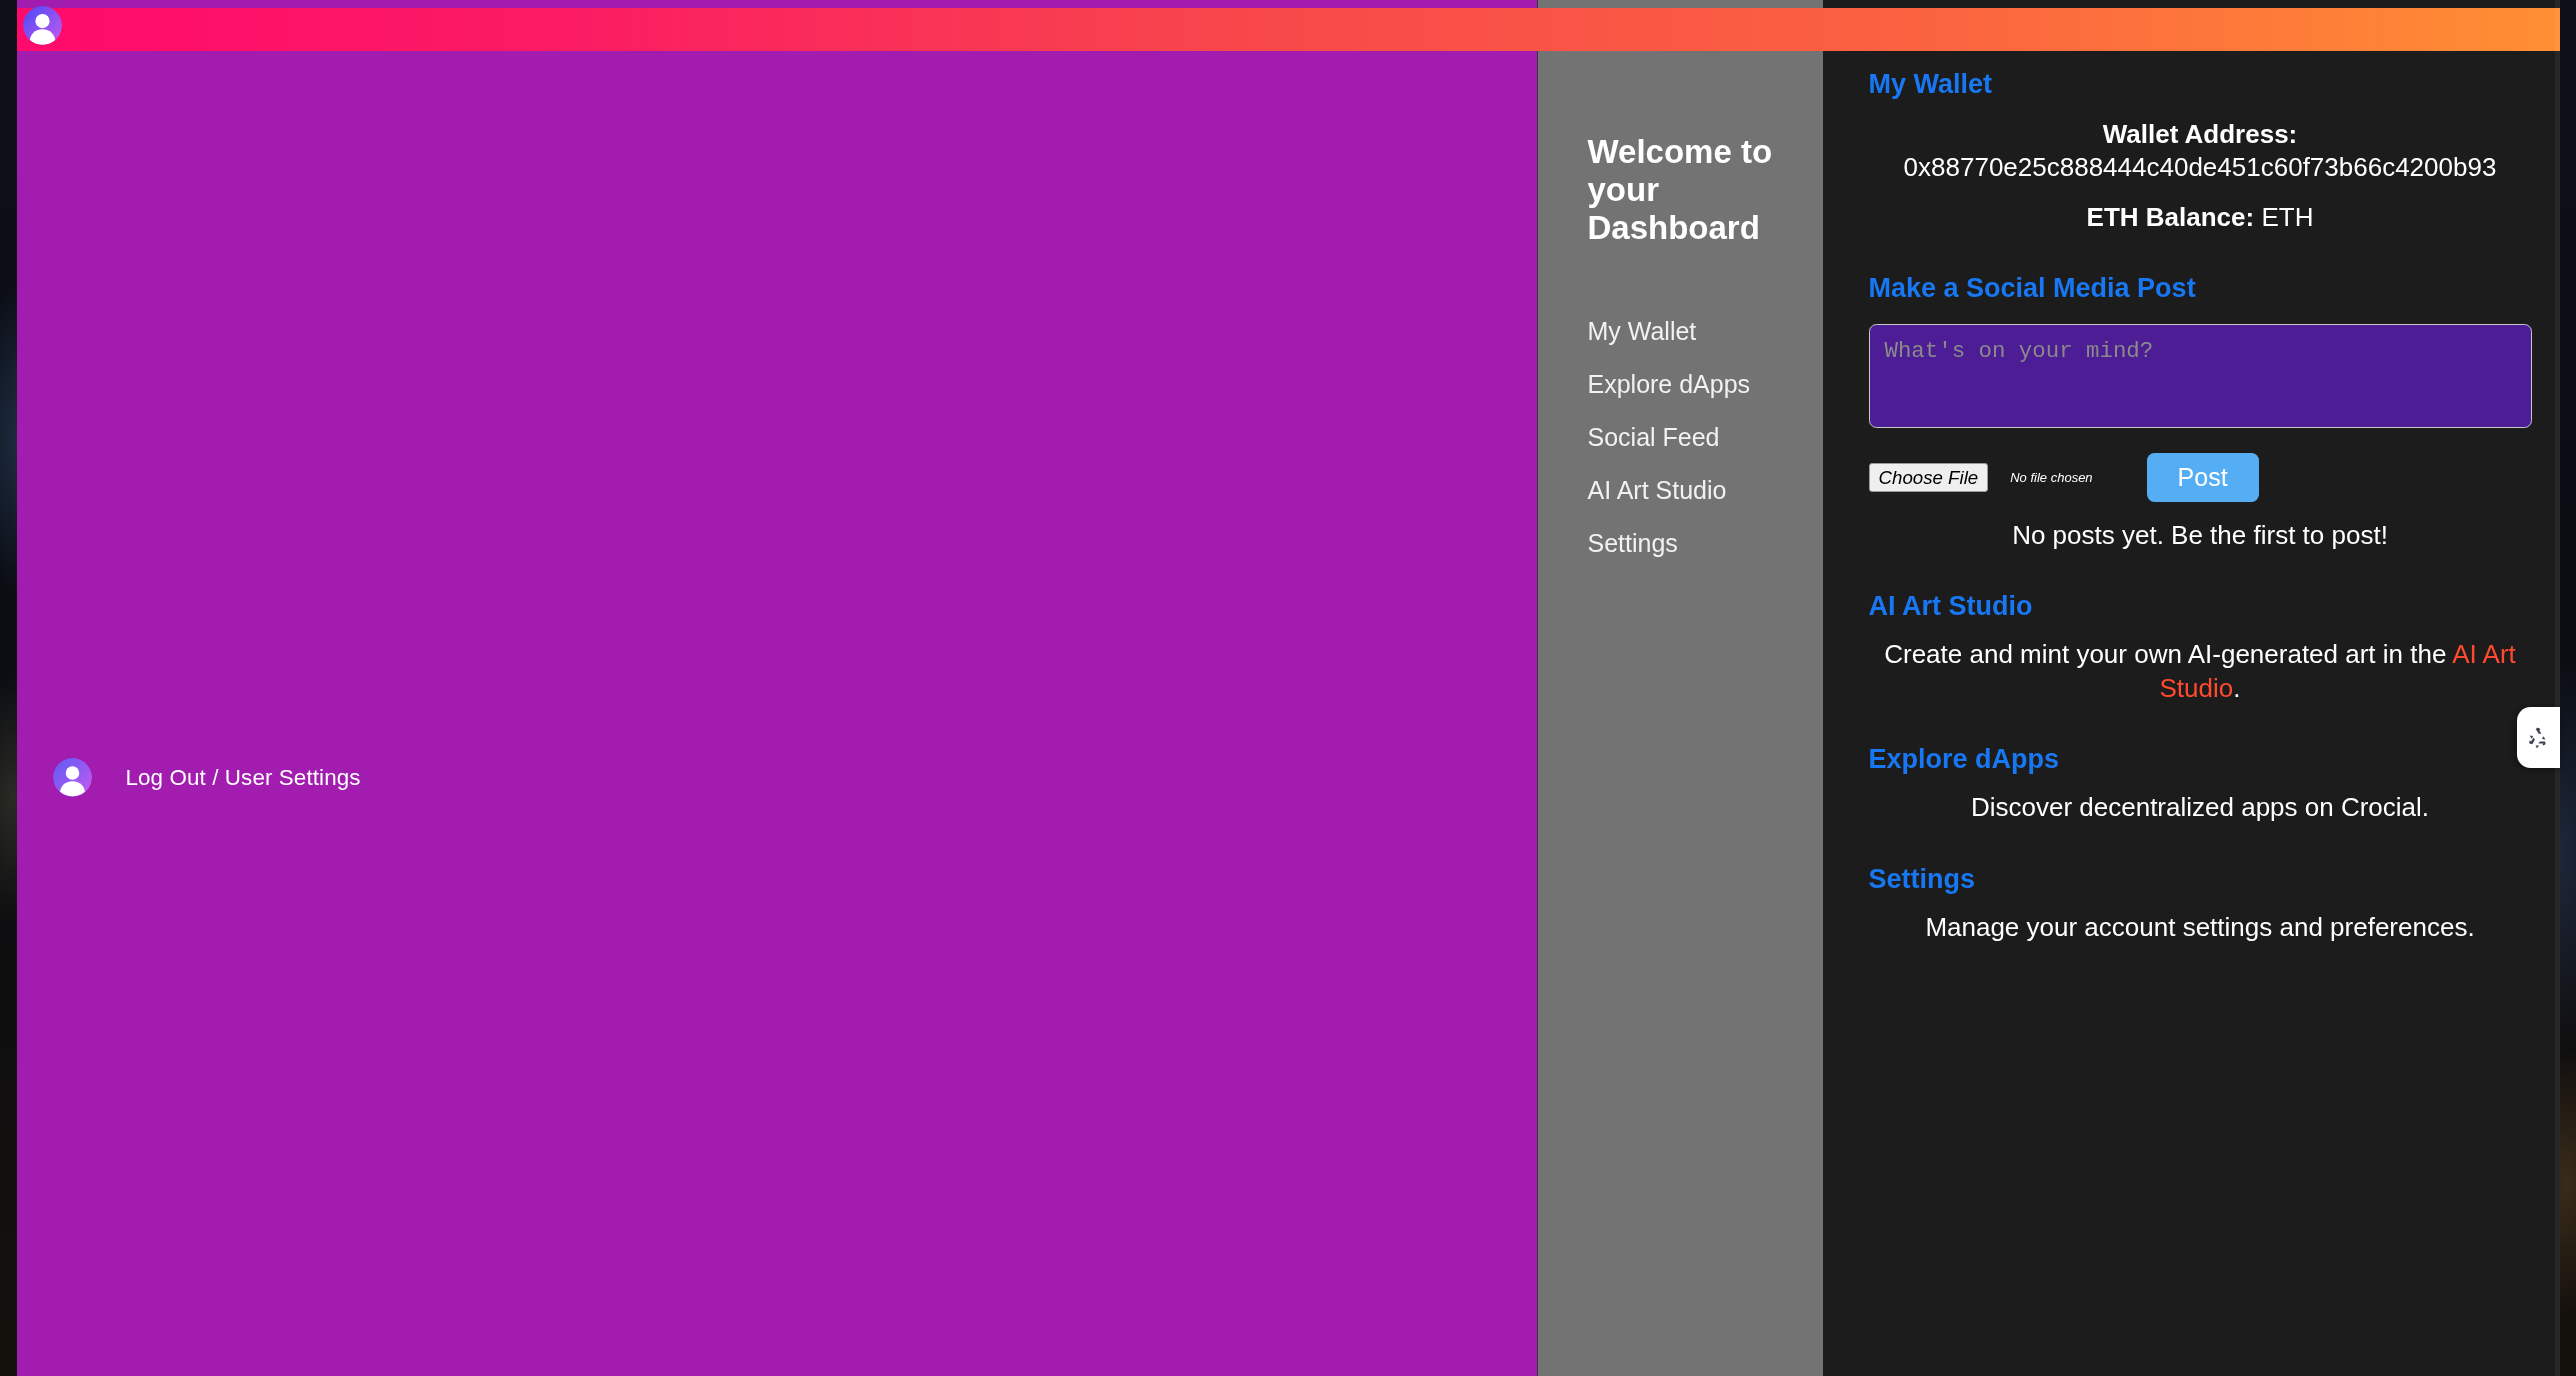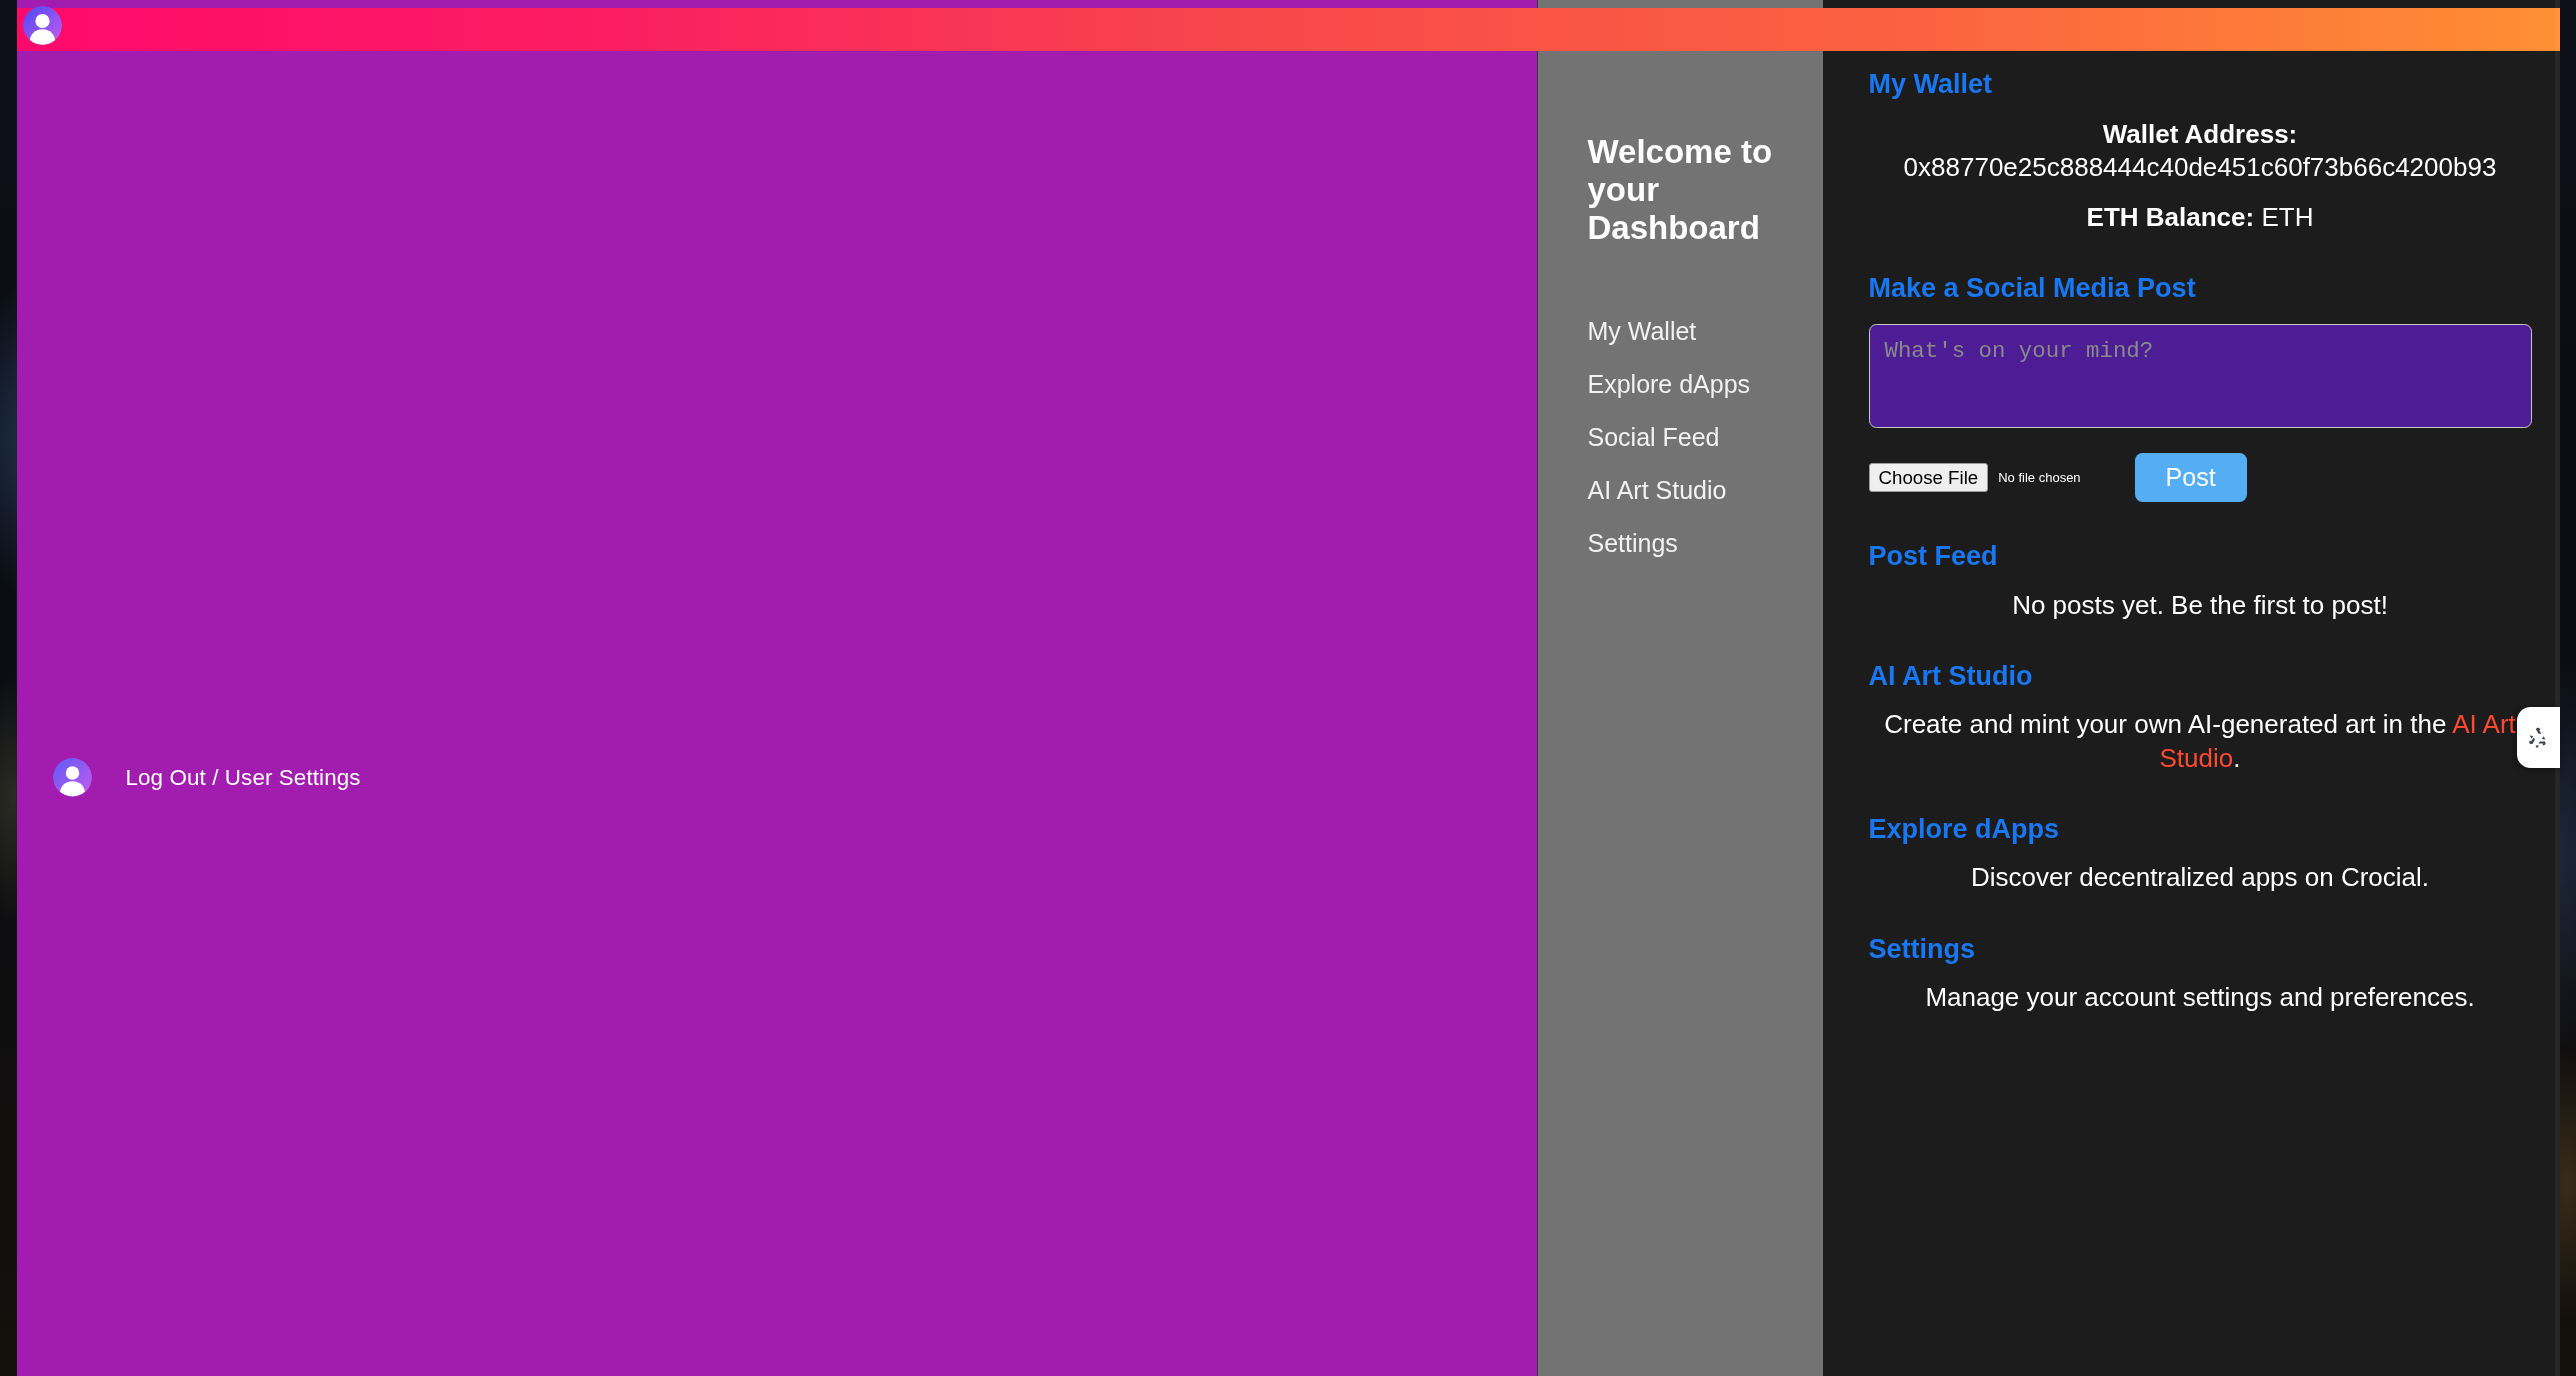--- a/index.html
+++ b/index.html
@@ -122,21 +122,21 @@
   .composer-ph{
     font-family:"Liberation Mono", monospace;
     font-size:22.4px; color:#8a8a8a;
   }
   .composer-row{
     margin-top:25.4px;
     display:flex; align-items:center;
     height:49px;
   }
   .file-input{
-    display:flex; align-items:center; gap:10px;
+    display:flex; align-items:center; gap:22px;font-style:italic;
   }
   .file-btn{
     background:#efefef;
     border:0.7px solid #9a9a9a;
     border-radius:3px;
     font-size:18.7px;
     color:#000;
     padding:2.2px 9px;
     cursor:pointer;
   }
@@ -237,21 +237,20 @@
 
       <div class="composer-row">
         <span class="file-input">
           <span class="file-btn">Choose File</span>
           <span class="file-status">No file chosen</span>
         </span>
         <button class="post-btn">Post</button>
       </div>
     </div>
 
-    <h2 class="h-blue">Post Feed</h2>
     <p class="body-line">No posts yet. Be the first to post!</p>
 
     <h2 class="h-blue">AI Art Studio</h2>
     <p class="body-line">
       <span>Create and mint your own AI-generated art in the </span><a class="link-red">AI Art Studio</a><span>.</span>
     </p>
 
     <h2 class="h-blue">Explore dApps</h2>
     <p class="body-line">Discover decentralized apps on Crocial.</p>
 

